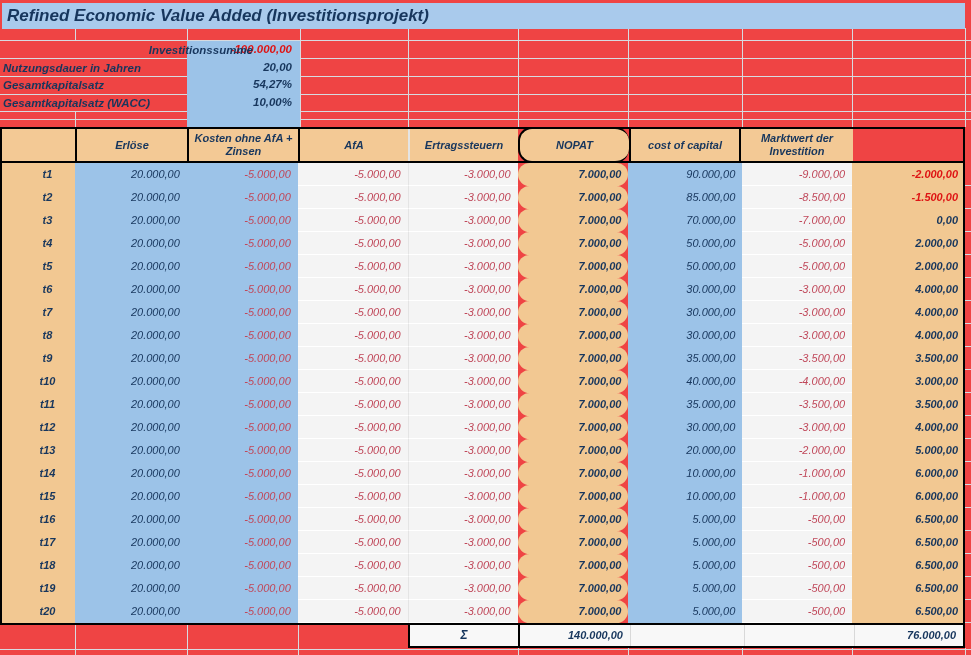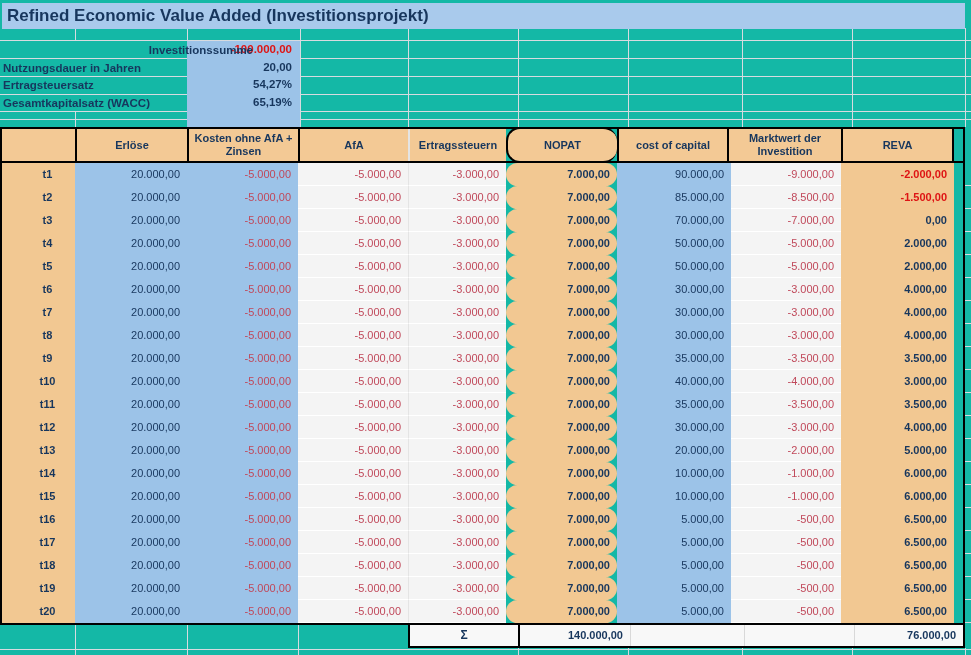--- a/index.html
+++ b/index.html
@@ -1,17 +1,17 @@
 <!DOCTYPE html>
 <html><head>
 <meta charset="utf-8">
 <style>
   html,body{margin:0;padding:0;background:#fff;}
-  #sheet{position:relative;width:971px;height:655px;background:#14b8a6;overflow:hidden;
-         font-family:"Liberation Sans",sans-serif;color:#17365D;}
+  #sheet{position:relative;width:971px;height:655px;background:#ef4444;overflow:hidden;
+         font-family:"Liberation Sans",sans-serif;color:#17365D;font-style:italic;}
   
   .glh{position:absolute;height:1px;background:#D7DBE0;z-index:1;}
   .glv{position:absolute;width:1px;background:#D7DBE0;z-index:1;}
 
   
   #title-bar{position:absolute;left:2px;top:3px;width:963px;height:26px;background:#A9CAEC;
              z-index:3;line-height:26px;padding-left:5px;box-sizing:border-box;
              font-size:17px;font-weight:bold;color:#17365D;}
 
   
@@ -26,21 +26,21 @@
   #table{position:absolute;left:0;top:127px;width:965px;z-index:3;}
   .hrow{display:flex;height:36px;}
   .hcell{box-sizing:border-box;background:#F3C995;border:2px solid #000;border-right:none;
          display:flex;align-items:center;justify-content:center;text-align:center;
          font-size:11px;font-weight:bold;line-height:13px;padding:0 4px;}
   .hcell.last{border-right:2px solid #000;}
   .drow{display:flex;height:23px;}
   .dcell{box-sizing:border-box;height:23px;line-height:23px;font-size:11px;
          white-space:nowrap;overflow:hidden;}
   .num{text-align:right;padding-right:7px;}
-  .c0{width:75px;}.c1{width:112px;}.c2{width:111px;}.c3{width:110px;}.c4{width:98px;}
+  .c0{width:75px;}.c1{width:112px;}.c2{width:111px;}.c3{width:110px;}.c4{width:110px;}
   .c5{width:111px;border-radius:14px;}.c6{width:114px;}.c7{width:110px;}.c8{width:113px;}
   .tan{background:#F2C892;}
   .blue{background:#9CC3E8;padding-left:27px;}
   .gray{background:#F4F4F4;border-bottom:1px solid #FFFFFF;}
   .tlabel{text-align:center;font-weight:bold;padding-left:20px;}
   .redmut{color:#C0485A;}
   .navy{color:#17365D;}
   .bold{font-weight:bold;}
   .c4{border-left:1px solid #E4E4E4;}
   .neg-bold{color:#DE1414;}
@@ -93,41 +93,40 @@
   <div class="glv" style="left:742px;top:648px;height:7px;"></div>
   <div class="glv" style="left:852px;top:28px;height:99px;"></div>
   <div class="glv" style="left:852px;top:648px;height:7px;"></div>
   <div class="glv" style="left:965px;top:28px;height:99px;"></div>
   <div class="glv" style="left:965px;top:648px;height:7px;"></div>
 
   <div id="title-bar">Refined Economic Value Added (Investitionsprojekt)</div>
 
   <div class="param-label" style="top:41px;text-align:right;">Investitionssumme</div>
   <div class="param-label" style="top:58.5px;">Nutzungsdauer in Jahren</div>
-  <div class="param-label" style="top:76px;">Ertragsteuersatz</div>
+  <div class="param-label" style="top:76px;">Gesamtkapitalsatz</div>
   <div class="param-label" style="top:93.5px;">Gesamtkapitalsatz (WACC)</div>
 
   <div id="param-values">
     <div class="param-value neg">-100.000,00</div>
     <div class="param-value">20,00</div>
     <div class="param-value">54,27%</div>
-    <div class="param-value">65,19%</div>
+    <div class="param-value">10,00%</div>
   </div>
 
   <div id="table">
     <div class="hrow">
       <div class="hcell c0"></div>
       <div class="hcell c1">Erlöse</div>
       <div class="hcell c2">Kosten ohne AfA + Zinsen</div>
       <div class="hcell c3">AfA</div>
       <div class="hcell c4" style="border-left-width:2px;">Ertragssteuern</div>
       <div class="hcell c5">NOPAT</div>
       <div class="hcell c7">cost of capital</div>
       <div class="hcell c6">Marktwert der Investition</div>
-      <div class="hcell c8 last">REVA</div>
     </div>
     <div id="tbody">
     <div class="drow">
       <div class="dcell c0 tan tlabel">t1</div>
       <div class="dcell c1 blue num navy">20.000,00</div>
       <div class="dcell c2 blue num redmut">-5.000,00</div>
       <div class="dcell c3 gray num redmut">-5.000,00</div>
       <div class="dcell c4 gray num redmut">-3.000,00</div>
       <div class="dcell c5 tan num navy bold">7.000,00</div>
       <div class="dcell c6 blue num navy">90.000,00</div>

